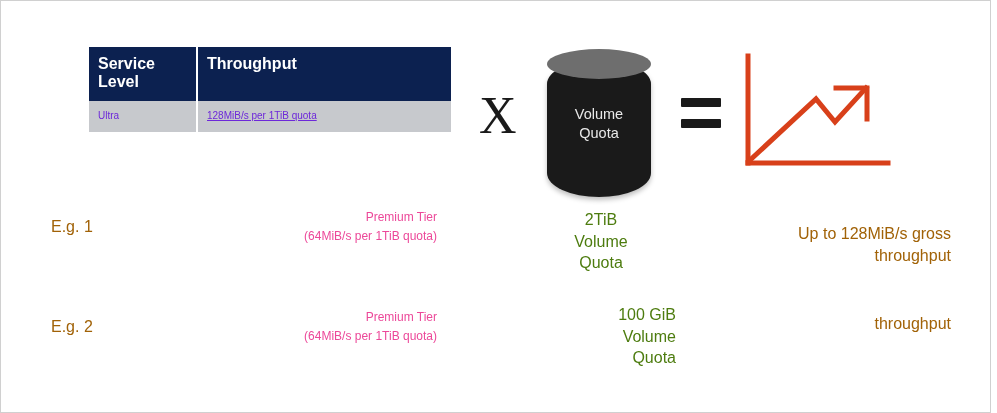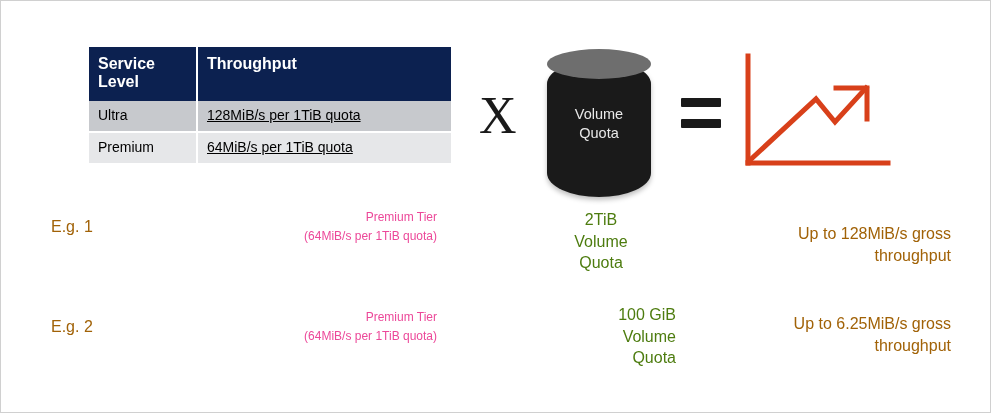--- a/index.html
+++ b/index.html
@@ -50,22 +50,22 @@
     box-sizing: border-box;
     border-right: 2px solid #ffffff;
     line-height: 1.12;
   }
   .tier-table thead th:last-child {
     border-right: none;
   }
   .tier-table thead th .hdr-line { display: block; }
 
   .tier-table tbody td {
-    font-size: 14px;
-    color: #000000;
+    font-size: 10px;
+    color: #6d28d9;
     padding: 5px 9px 6px 9px;
     height: 31px;
     box-sizing: border-box;
     border-right: 2px solid #ffffff;
     border-bottom: 2px solid #ffffff;
     vertical-align: middle;
   }
   .tier-table tbody td:last-child { border-right: none; text-decoration: underline; }
   .tier-table tbody tr:last-child td { border-bottom: none; }
 
@@ -214,24 +214,20 @@
         <th>
           <span class="hdr-line">Throughput</span>
         </th>
       </tr>
     </thead>
     <tbody>
       <tr class="shade-a">
         <td>Ultra</td>
         <td>128MiB/s per 1TiB quota</td>
       </tr>
-      <tr class="shade-b">
-        <td>Premium</td>
-        <td>64MiB/s per 1TiB quota</td>
-      </tr>
     </tbody>
   </table>
 
   <div class="op op-times">X</div>
 
   <div class="cylinder">
     <div class="cyl-body"></div>
     <div class="cyl-top"></div>
     <div class="cyl-label">
       <span>Volume</span>
@@ -274,17 +270,16 @@
   <div class="eg-tier r2-tier">
     <span>Premium Tier</span>
     <span>(64MiB/s per 1TiB quota)</span>
   </div>
   <div class="eg-vol r2-vol">
     <span>100 GiB</span>
     <span>Volume</span>
     <span>Quota</span>
   </div>
   <div class="eg-res r2-res">
-    <span>Up to 6.25MiB/s gross</span>
     <span>throughput</span>
   </div>
 
 </div>
 
 </body></html>

